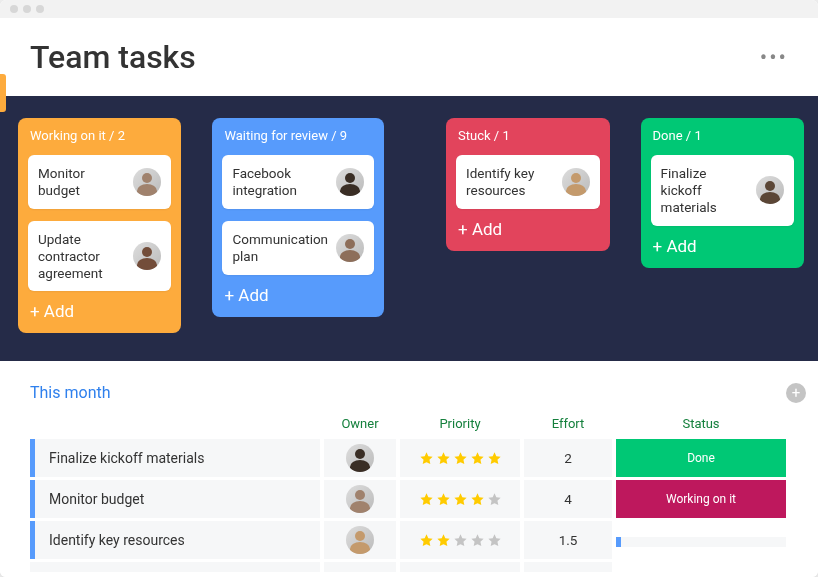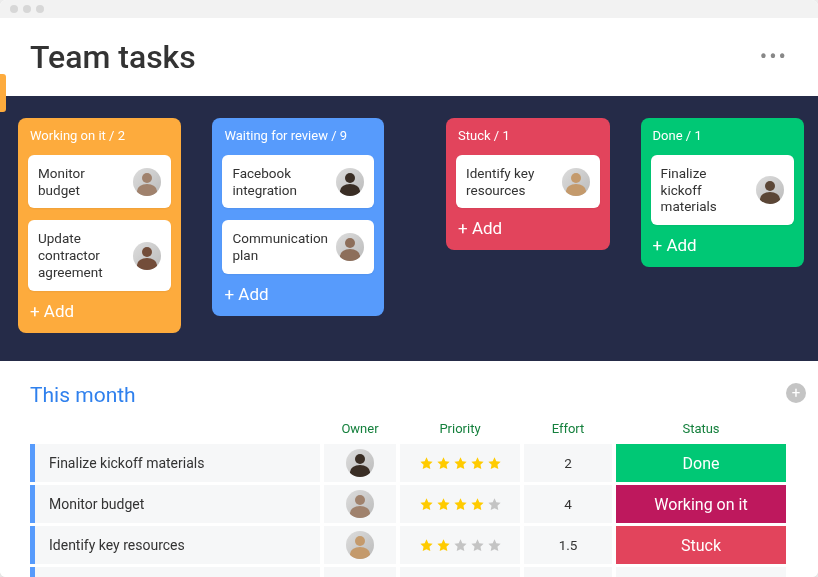--- a/index.html
+++ b/index.html
@@ -143,21 +143,21 @@
   }
   
   .table-section {
     padding: 22px 14px 0 30px;
     background: #fff;
     flex: 1;
     position: relative;
   }
   .section-title {
     color: #2f80ed;
-    font-size: 21px;
+    font-size: 16px;
     font-weight: 400;
     margin-bottom: 10px;
   }
   .grid {
     display: grid;
     grid-template-columns: 290px 72px 120px 88px 170px;
     align-items: center;
     column-gap: 4px;
   }
   .grid-header {
@@ -179,21 +179,21 @@
   .row-name {
     padding-left: 14px;
     border-left: 5px solid #579bfc;
   }
   .row-owner { justify-content:center; }
   .row-priority { justify-content:center; gap:2px; }
   .row-effort { justify-content:center; font-size:13.5px; }
   .row-status {
     justify-content:center;
     color:#fff;
-    font-size:16px;
+    font-size:12px;
     cursor:pointer;
   }
   .st-done { background:#00c875; }
   .st-working { background:#be185d; }
   .st-stuck { background:#e2445c; }
   .star {
     width:15px; height:15px;
     display:inline-block;
   }
   .star svg { width:15px; height:15px; display:block; }
@@ -384,21 +384,20 @@
               <path d="M12 2l2.9 6.3 6.9.8-5.1 4.7 1.4 6.8L12 17.8 5.9 20.6l1.4-6.8L2.2 9.1l6.9-.8z"></path>
             </svg>
           </span>
           <span class="star empty">
             <svg viewBox="0 0 24 24">
               <path d="M12 2l2.9 6.3 6.9.8-5.1 4.7 1.4 6.8L12 17.8 5.9 20.6l1.4-6.8L2.2 9.1l6.9-.8z"></path>
             </svg>
           </span>
         </div>
         <div class="row-cell row-effort">1.5</div>
-        <div class="row-cell row-status st-stuck">Stuck</div>
         <div class="row-stub"></div>
         <div class="stub-cell"></div>
         <div class="stub-cell"></div>
         <div class="stub-cell"></div>
         <div class="stub-cell"></div>
       </div>
   </div>
 
 </div>
 

